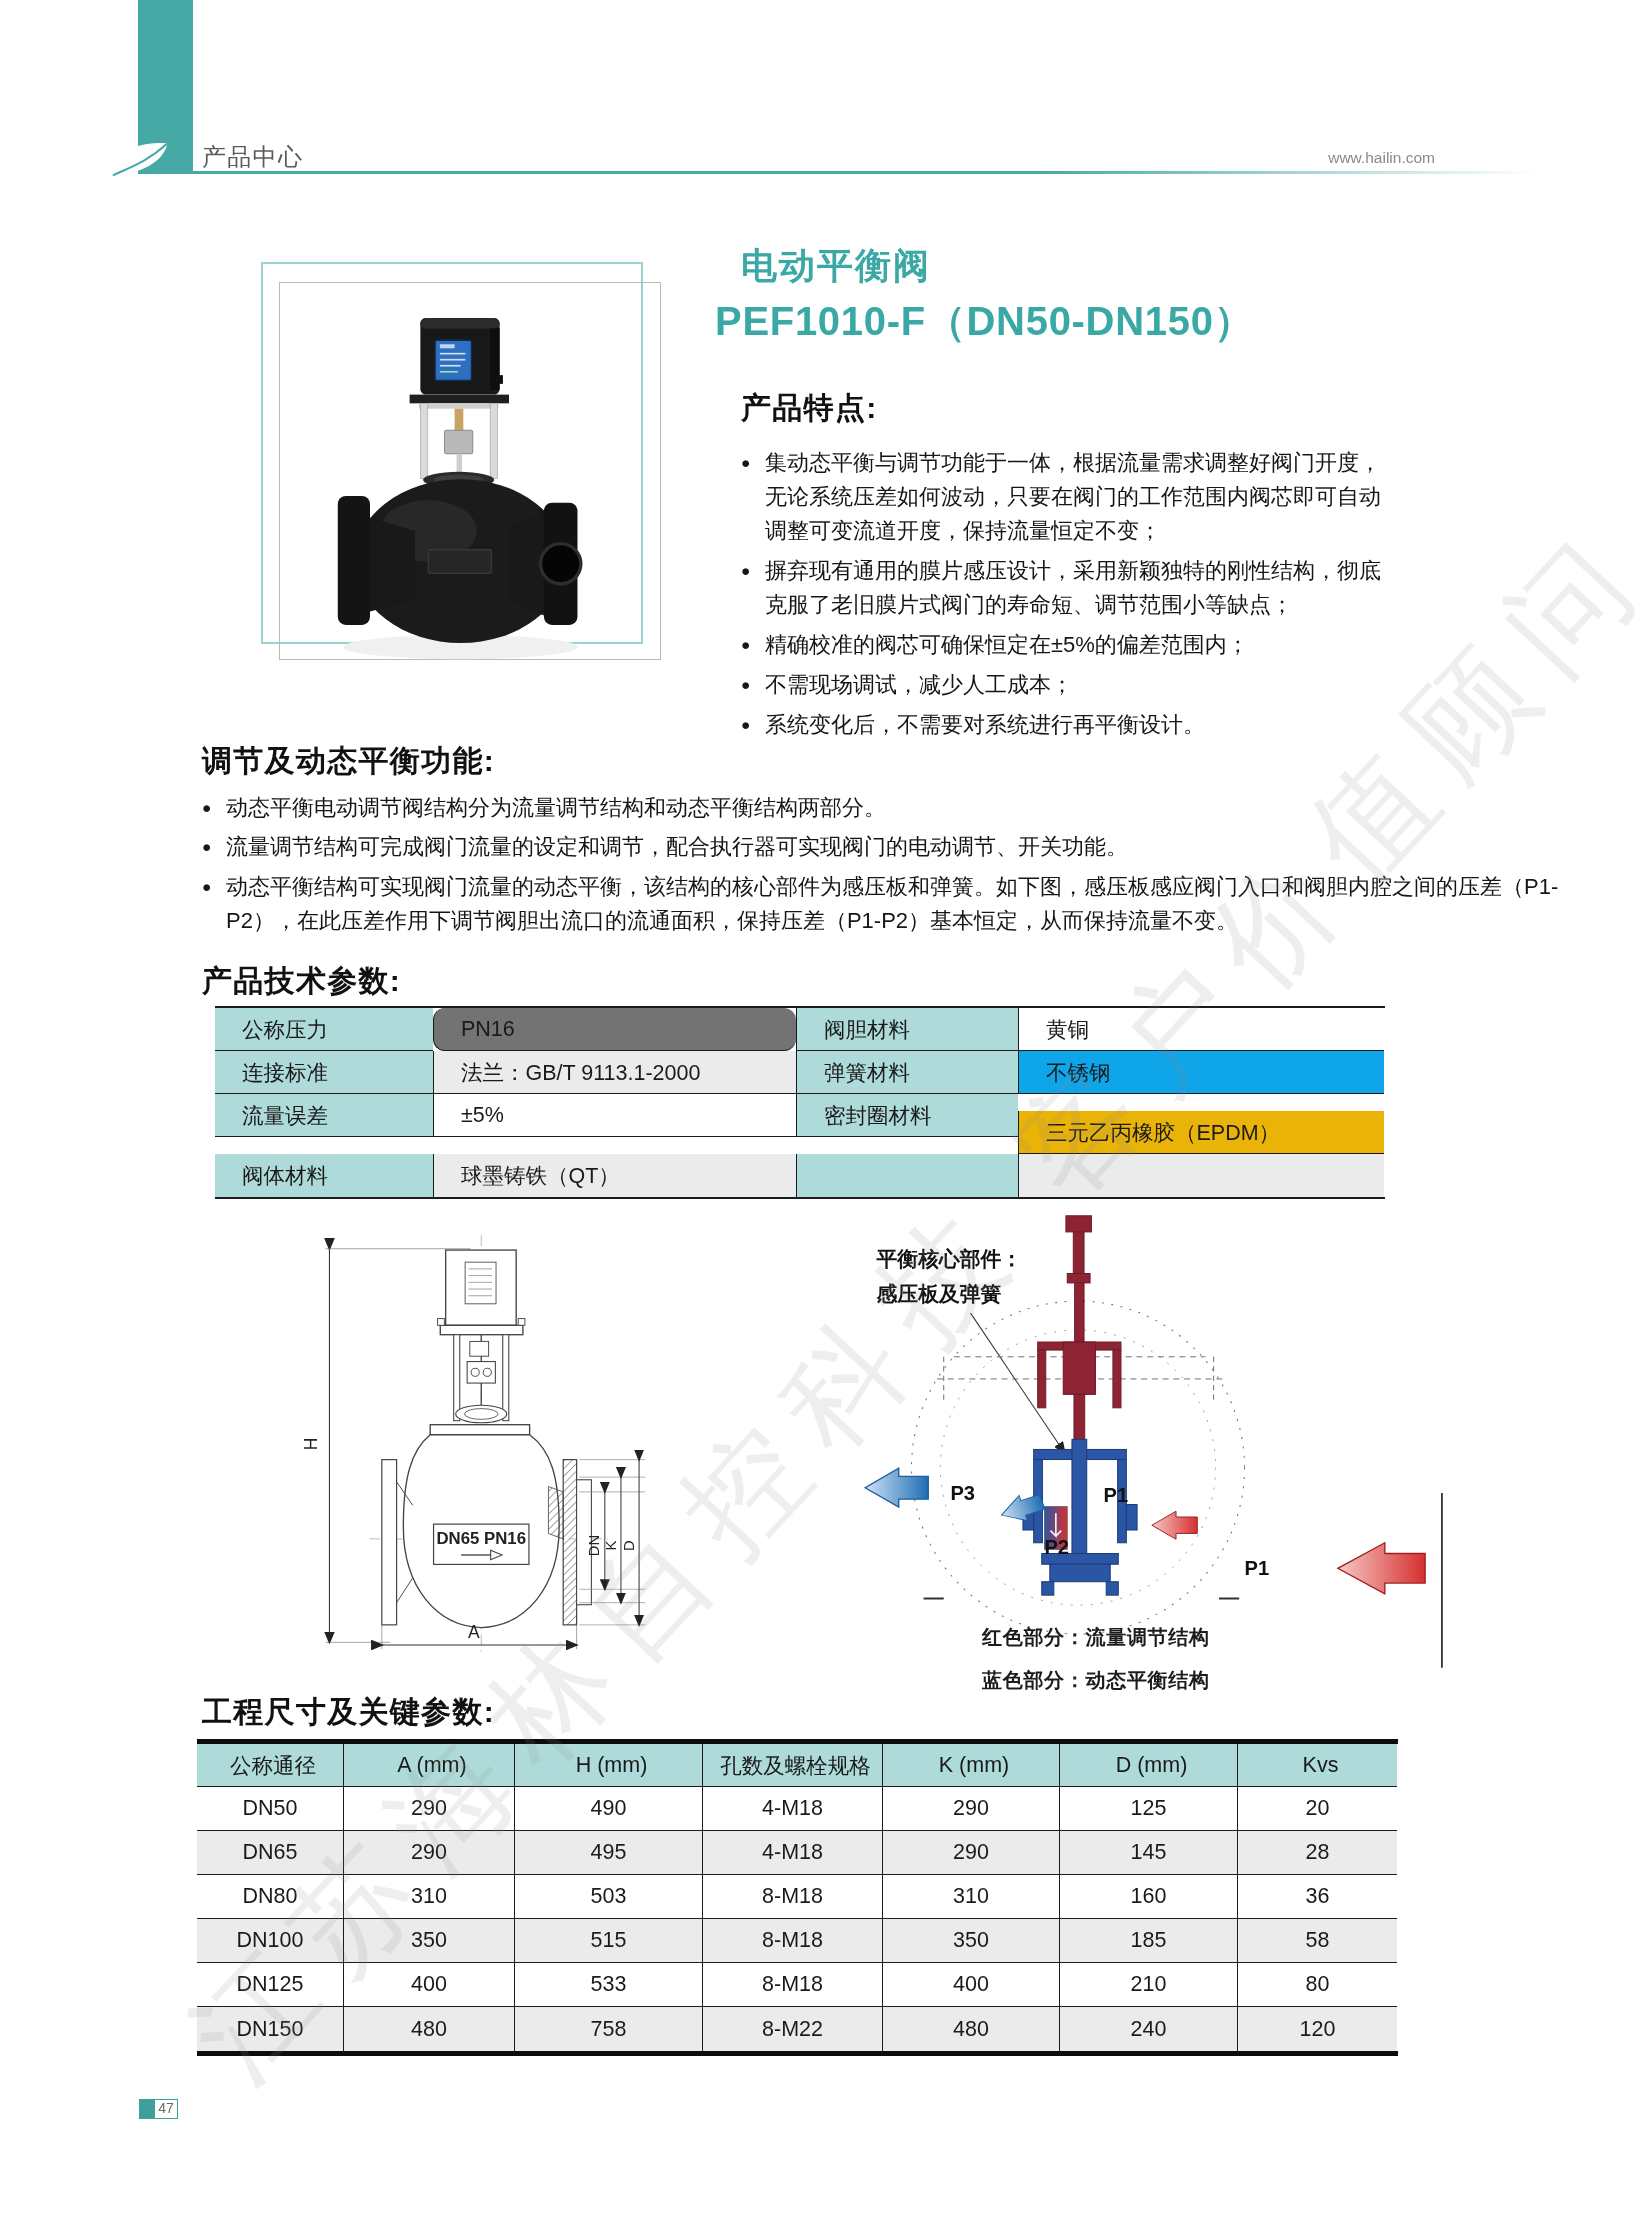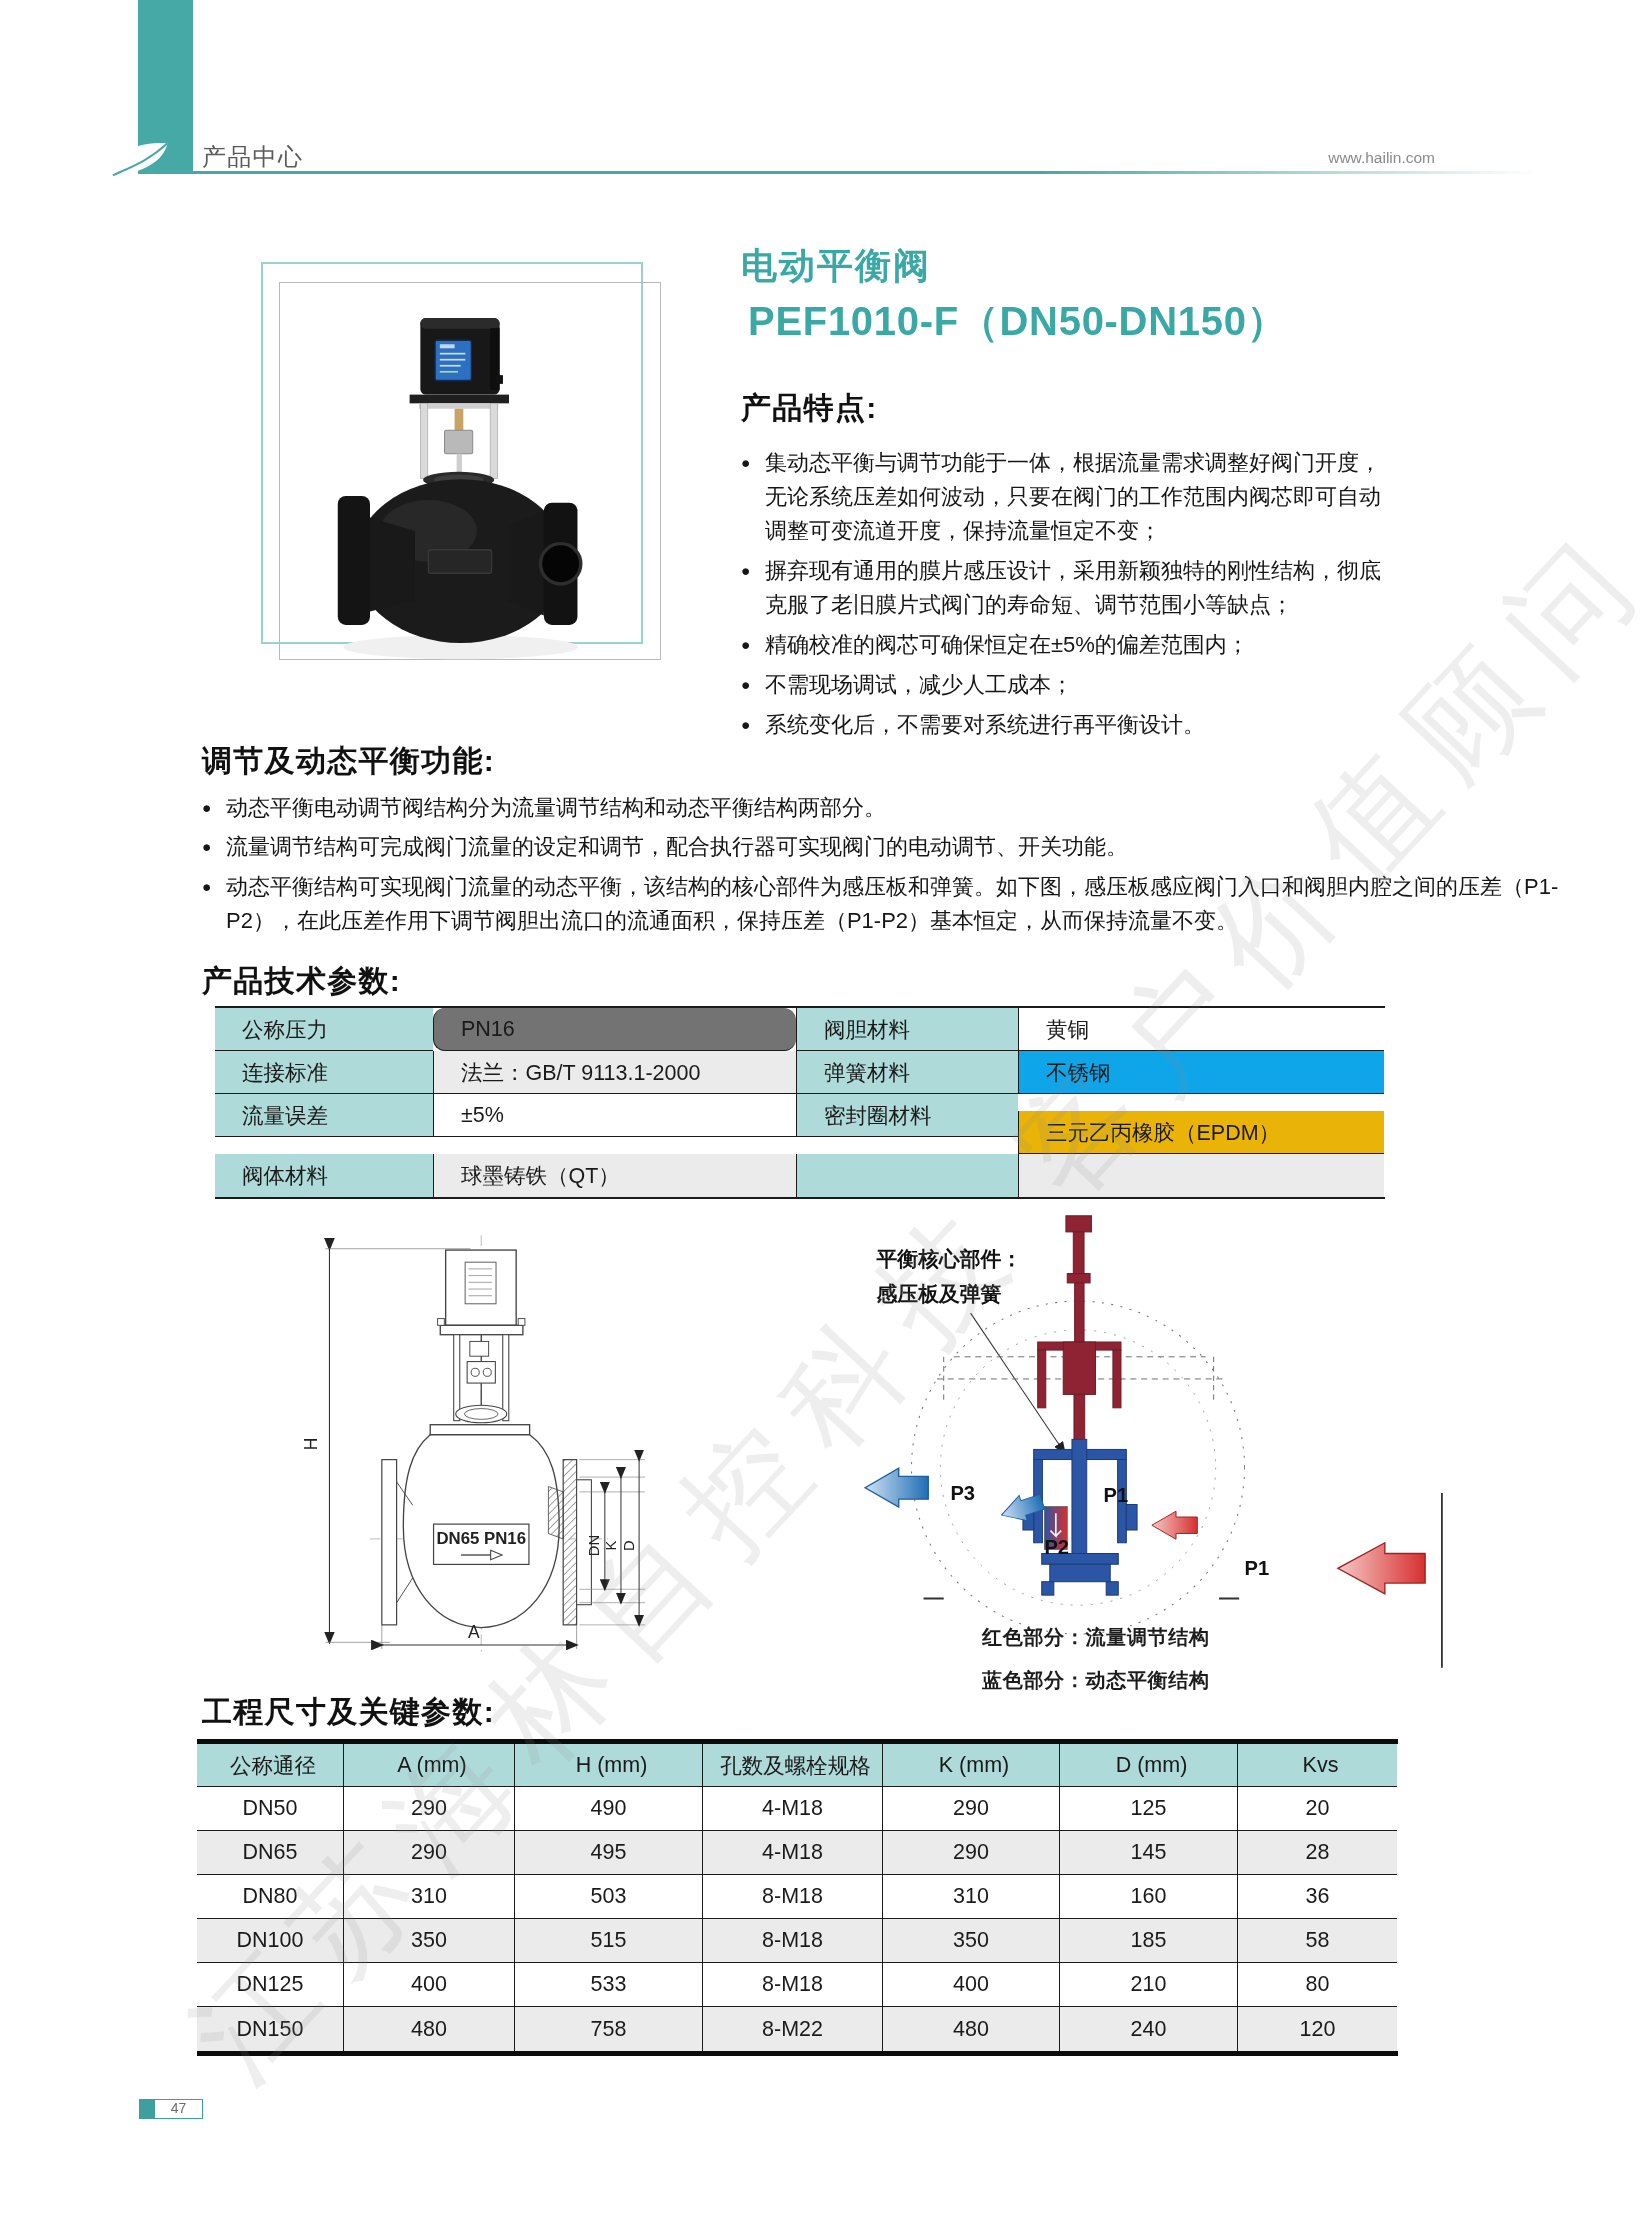--- a/index.html
+++ b/index.html
@@ -13,21 +13,21 @@
   .headrule{left:138px;top:171px;width:1458px;height:2.7px;
             background:linear-gradient(to right,#47a9a6 0%,#47a9a6 62%,rgba(71,169,166,0) 96%);}
   .website{left:1280px;top:149px;width:155px;font-size:15.5px;color:#8a8a8a;text-align:right;}
 
   
   .frame-teal{left:261px;top:262px;width:378px;height:378px;border:2px solid #9ad2d0;}
   .frame-gray{left:279px;top:282px;width:380px;height:376px;border:1.3px solid #b9b9b9;}
 
   
   .title-cn{left:741px;top:242px;font-size:36px;font-weight:800;color:#3aa8a5;letter-spacing:2px;}
-  .title-model{left:748px;top:294px;font-size:40px;font-weight:800;color:#3aa8a5;letter-spacing:0.7px;}
+  .title-model{left:715px;top:294px;font-size:40px;font-weight:800;color:#3aa8a5;letter-spacing:0.7px;}
   .h-section{font-size:30px;font-weight:900;color:#111;letter-spacing:1.3px;}
   .feat-head{left:741px;top:388px;}
   .fn-head{left:202px;top:741px;}
   .tech-head{left:202px;top:961px;}
   .dims-head{left:202px;top:1692px;}
 
   .bullets{display:flex;flex-direction:column;}
   .bullet-item{position:relative;padding-left:24px;font-size:22px;line-height:34px;color:#161616;margin-bottom:6px;}
   .bullet-item::before{content:"\25CF";position:absolute;left:0;top:0;font-size:15.5px;line-height:34px;color:#161616;}
   .feat-list{left:741px;top:438px;width:640px;margin-top:8px;}
@@ -55,21 +55,21 @@
   .dtable .c{border-left:1.3px solid #1b1b1b;}
   .dtable .c0{border-left:none;}
   .dtable .rowg{background:#ebebeb;}
   .dtable .lastrow{border-bottom:none;}
 
   .caption{font-size:20px;font-weight:600;color:#1c1c1c;letter-spacing:0.7px;}
   .cap1{left:982px;top:1624px;}
   .cap2{left:982px;top:1667px;}
 
   
-  .pagebox{left:139px;top:2099px;width:64px;height:20px;border:1.3px solid #3f9f9c;box-sizing:border-box;display:flex;justify-content:flex-end;}
+  .pagebox{left:139px;top:2099px;width:39px;height:20px;border:1.3px solid #3f9f9c;box-sizing:border-box;display:flex;justify-content:flex-end;}
   .pagebox .fill{width:15px;height:100%;background:#3f9f9c;}
   .pagebox .num{flex:1;text-align:center;font-size:14px;line-height:17.5px;color:#6a6a6a;}
 
   .watermark{left:158px;top:2005px;font-size:118px;letter-spacing:25.5px;color:#8f8f8f;opacity:0.14;
              white-space:nowrap;transform:rotate(-47deg);transform-origin:0 0;pointer-events:none;z-index:9;}
 
   svg text{font-family:"Liberation Sans","DejaVu Sans",sans-serif;}
 </style>
 </head>
 <body>

